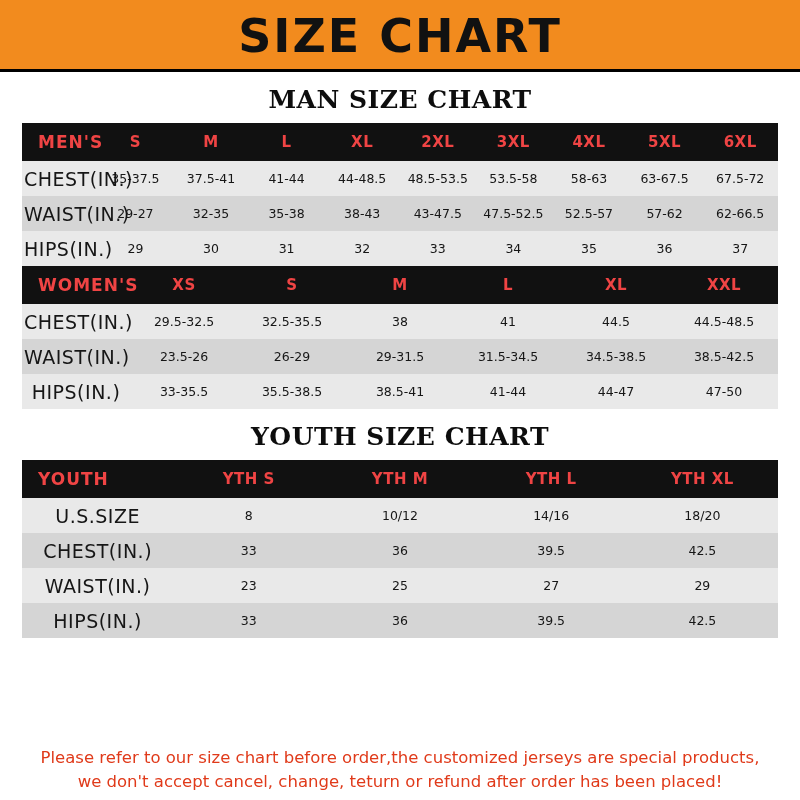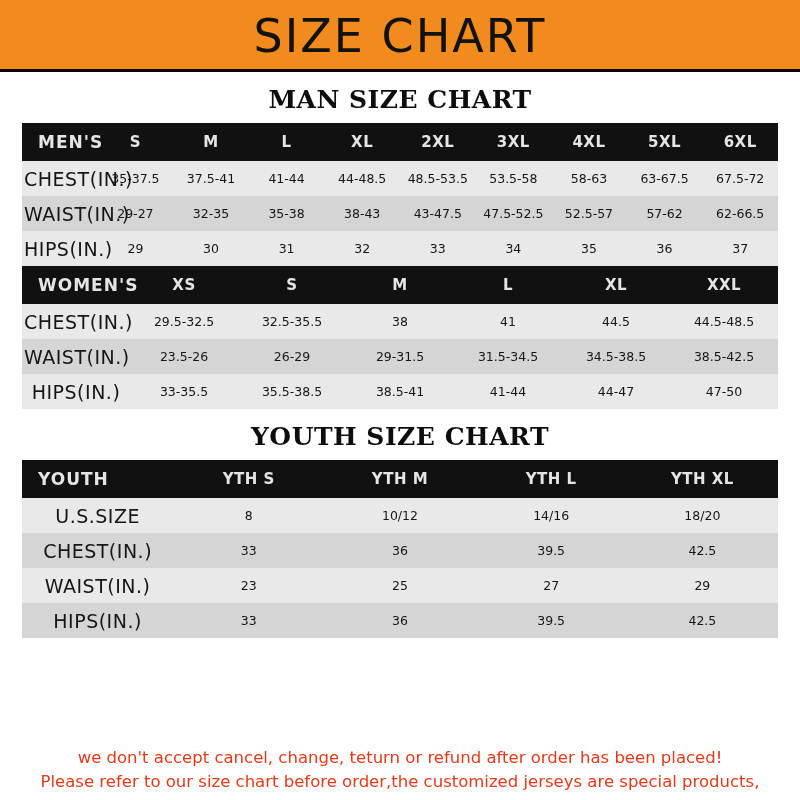--- a/index.html
+++ b/index.html
@@ -27,21 +27,21 @@
   }
   .header-band::after {
     content: "";
     position: absolute;
     left: 0; right: 0; bottom: 0;
     height: 3px;
     background: #000000;
   }
   .header-title {
     font-family: "DejaVu Sans", sans-serif;
-    font-weight: normal;
+    font-weight: bold;
     font-size: 46px;
     letter-spacing: 2px;
     color: #111111;
     line-height: 1;
   }
   .content {
     flex: 1;
     padding: 0 22px;
     display: flex;
     flex-direction: column;
@@ -56,21 +56,21 @@
     color: #0d0d0d;
     margin: 13px 0 9px 0;
   }
   table {
     width: 100%;
     border-collapse: collapse;
     table-layout: fixed;
   }
   table tr.head-row {
     background: #111111;
-    color: #e5e5e5;
+    color: #ef4444;
   }
   table tr.head-row td {
     font-weight: bold;
     font-size: 15px;
     padding: 9px 2px;
     text-align: center;
     letter-spacing: 0.5px;
   }
   table tr.head-row td.rowlabel {
     text-align: left;
@@ -249,18 +249,18 @@
         <td class="rowlabel">HIPS(IN.)</td>
         <td>33</td>
         <td>36</td>
         <td>39.5</td>
         <td>42.5</td>
       </tr>
     </tbody>
       </table>
 
     <div class="footer-note">
+      <span class="line">Please refer to our size chart before order,the customized jerseys are special products,</span>
       <span class="line">we don't accept cancel, change, teturn or refund after order has been placed!</span>
-      <span class="line">Please refer to our size chart before order,the customized jerseys are special products,</span>
     </div>
 
   </div>
 </div>
 
 </body></html>

